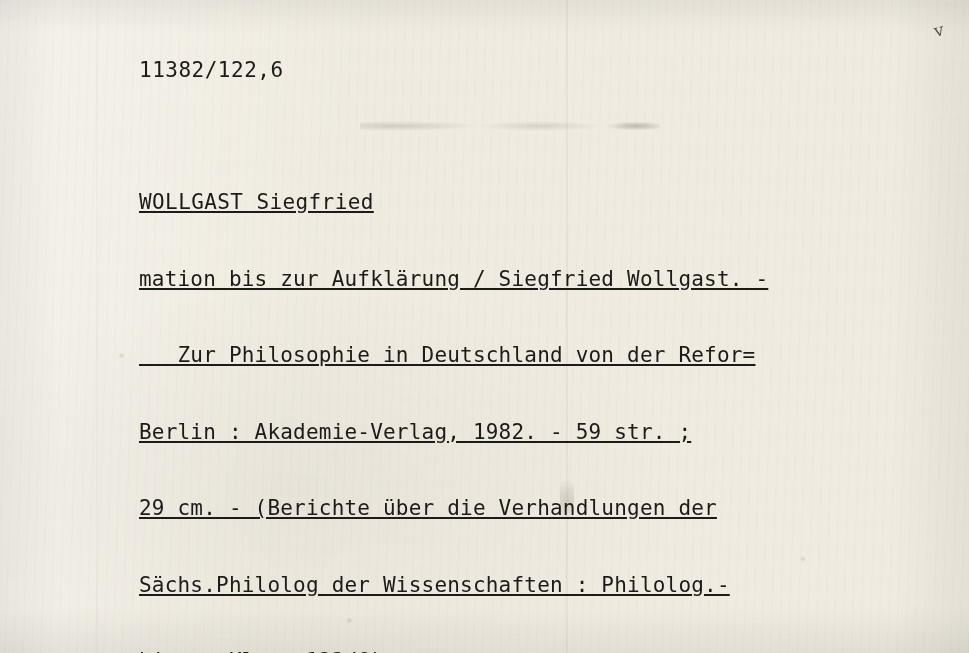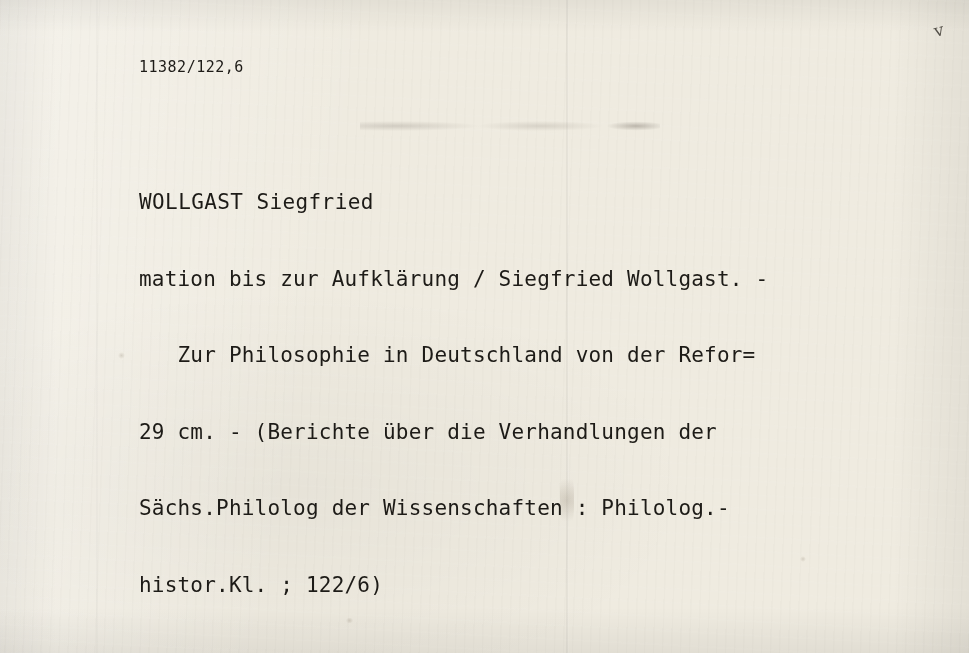--- a/index.html
+++ b/index.html
@@ -67,21 +67,21 @@
     position: absolute;
     pointer-events: none;
     border-radius: 50%;
     background: radial-gradient(circle, rgba(120,105,85,0.22), rgba(0,0,0,0) 70%);
   }
 
   .shelfmark {
     position: absolute;
     left: 139px;
     top: 58px;
-    font-size: 15px;
+    font-size: 21px;
     letter-spacing: 0.5px;
     white-space: pre;
   }
   .mark-top-right {
     position: absolute;
     right: 25px;
     top: 20px;
     font-family: "DejaVu Serif", "Liberation Serif", serif;
     font-size: 17px;
     color: #3a362f;
@@ -93,20 +93,21 @@
     left: 139px;
     top: 139px;
     font-size: 21px;
     line-height: 25.5px;
     letter-spacing: 0.2px;
     white-space: pre;
   }
   .entry .line {
     display: block;
     white-space: pre;
+    text-decoration: underline;
   }
   .heading {
     letter-spacing: 0.4px;
   }
 </style>
 </head>
 <body>
 
 <div id="card">
 
@@ -121,18 +122,19 @@
   <div class="spot" style="left:345px; top:618px; width:9px; height:5px;"></div>
 
   <div class="mark-top-right">v</div>
 
   <div class="shelfmark">11382/122,6</div>
 
   <div class="entry">
     <span class="line heading">WOLLGAST Siegfried</span>
     <span class="line">mation bis zur Aufklärung / Siegfried Wollgast. -</span>
     <span class="line">   Zur Philosophie in Deutschland von der Refor=</span>
+    <span class="line">Berlin : Akademie-Verlag, 1982. - 59 str. ;</span>
     <span class="line">29 cm. - (Berichte über die Verhandlungen der</span>
     <span class="line">Sächs.Philolog der Wissenschaften : Philolog.-</span>
     <span class="line">histor.Kl. ; 122/6)</span>
   </div>
 
 </div>
 
 </body></html>

